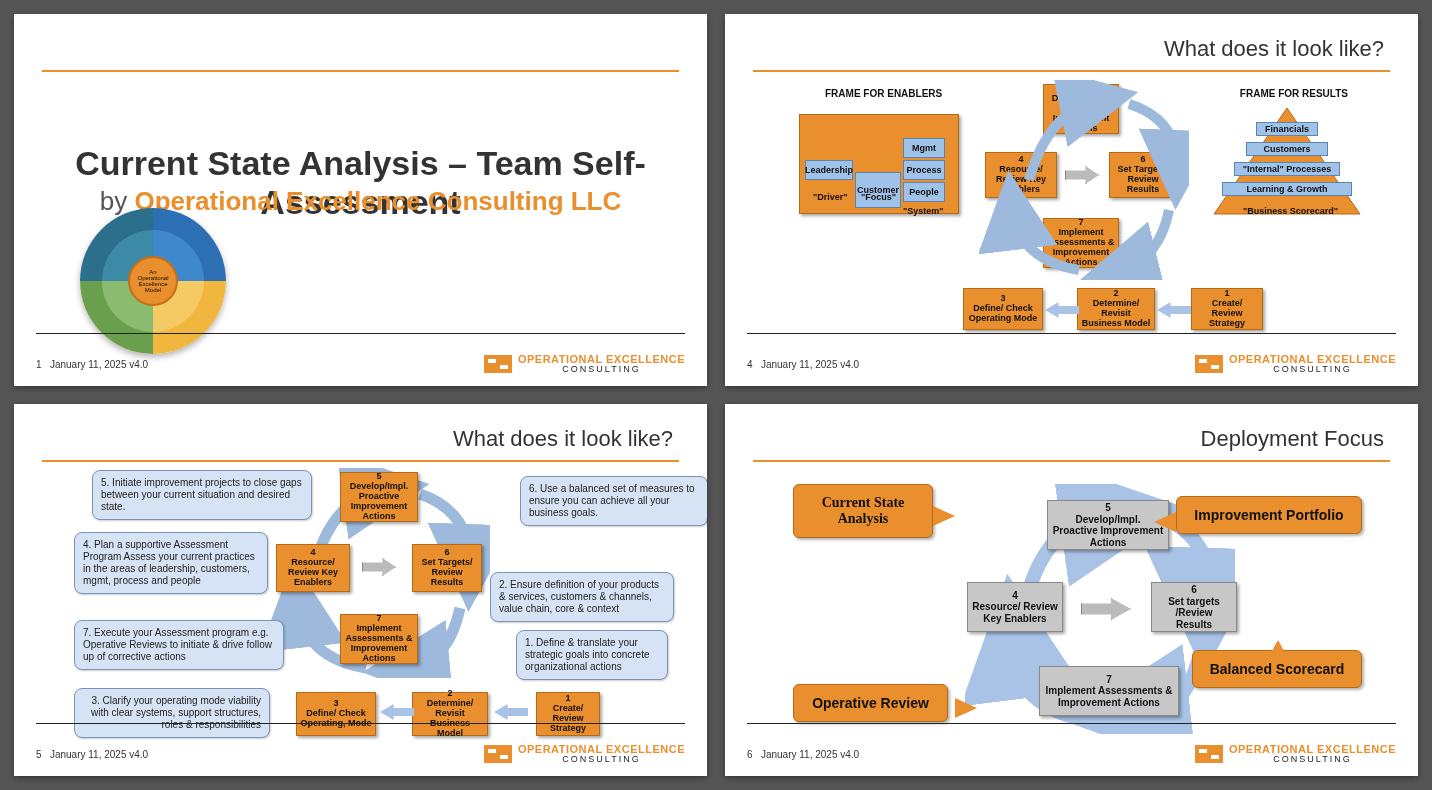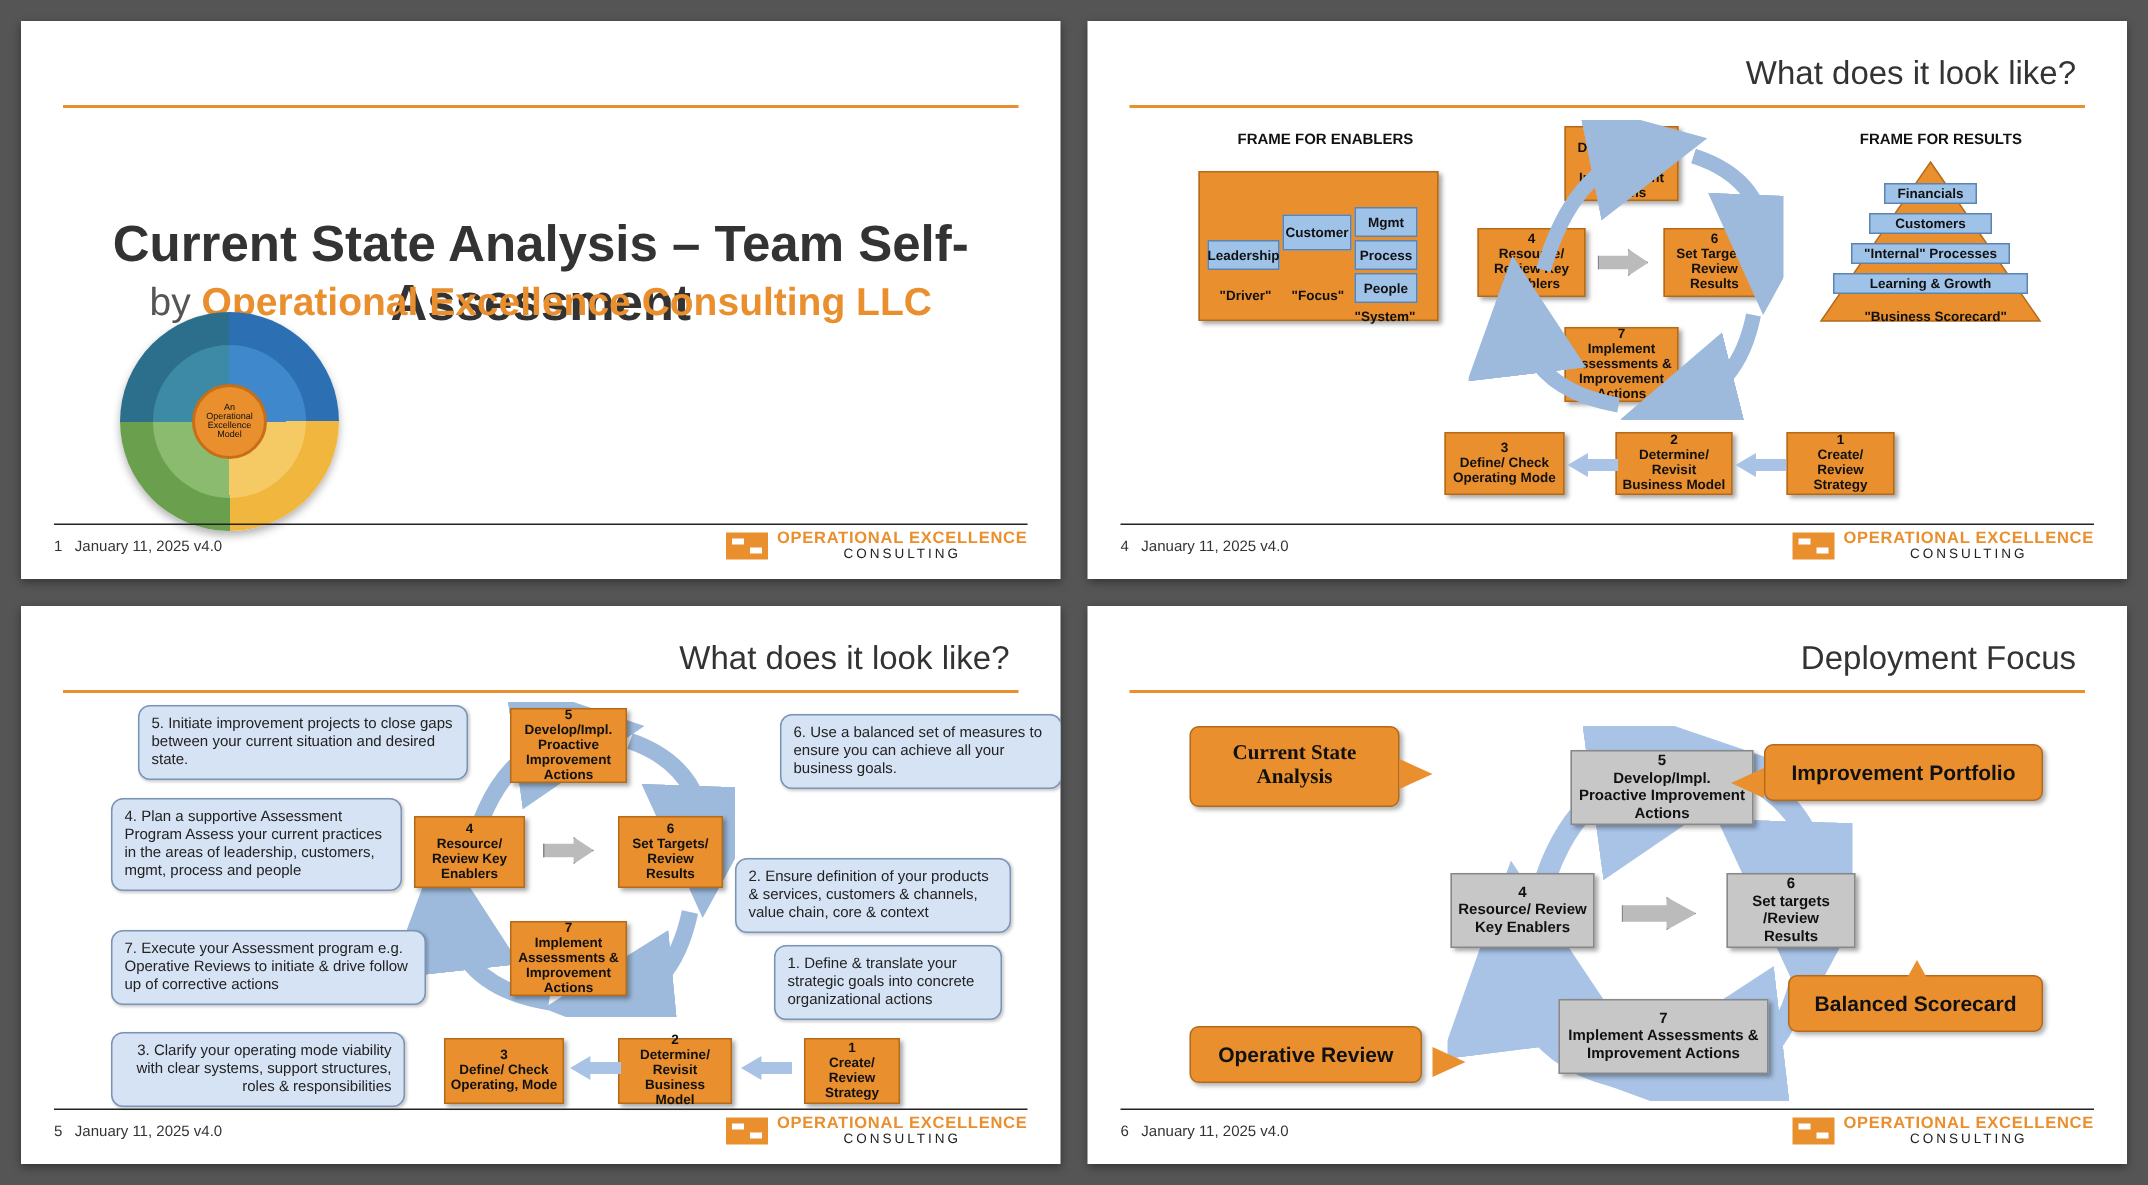--- a/index.html
+++ b/index.html
@@ -40,21 +40,21 @@
     color: #333;
   }
   .footer {
     position: absolute;
     left: 22px; right: 22px;
     bottom: 12px;
     border-top: 1px solid #222;
     display: flex;
     justify-content: space-between;
     align-items: center;
-    padding-top: 4px;
+    padding-top: 20px;
   }
   .footer .left {
     font-size: 10px;
     color: #333;
   }
   .brand {
     display: flex;
     align-items: center;
     gap: 6px;
   }
@@ -213,21 +213,21 @@
 
   <div class="slide">
     <div class="slide-title">What does it look like?</div>
     <div class="orange-rule"></div>
 
     <div class="frame-hdr" style="left:100px; top:74px;">FRAME FOR ENABLERS</div>
     <div class="frame-hdr" style="right:70px; top:74px;">FRAME FOR RESULTS</div>
 
     <div class="pbox" style="left:74px; top:100px; width:160px; height:100px; background:#E98F2E;"></div>
     <div class="bluecell" style="left:80px; top:146px; width:48px; height:20px;">Leadership</div>
-    <div class="bluecell" style="left:130px; top:129px; width:46px; height:24px;">Customer</div>
+    <div class="bluecell" style="left:130px; top:158px; width:46px; height:36px;">Customer</div>
     <div class="bluecell" style="left:178px; top:146px; width:42px; height:20px;">Process</div>
     <div class="bluecell" style="left:178px; top:124px; width:42px; height:20px;">Mgmt</div>
     <div class="bluecell" style="left:178px; top:168px; width:42px; height:20px;">People</div>
     <div class="label-sm" style="left:88px; top:178px;">"Driver"</div>
     <div class="label-sm" style="left:136px; top:178px;">"Focus"</div>
     <div class="label-sm" style="left:178px; top:192px;">"System"</div>
 
     <div style="position:absolute; right:56px; top:92px; width:150px; height:110px;">
       <svg width="150" height="110">
         <polygon points="75,2 148,108 2,108" fill="#E98F2E" stroke="#b56a18"></polygon>

